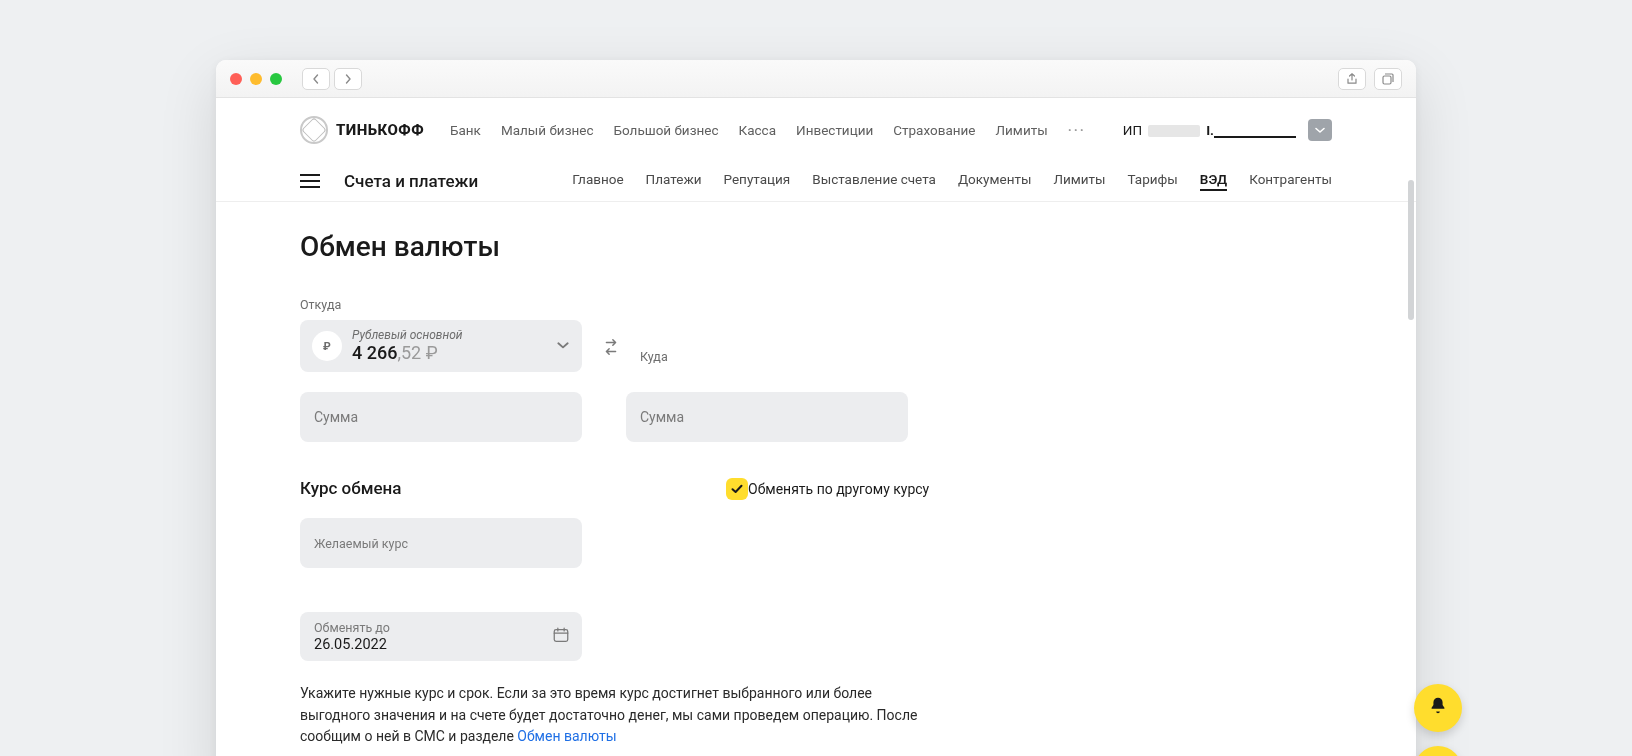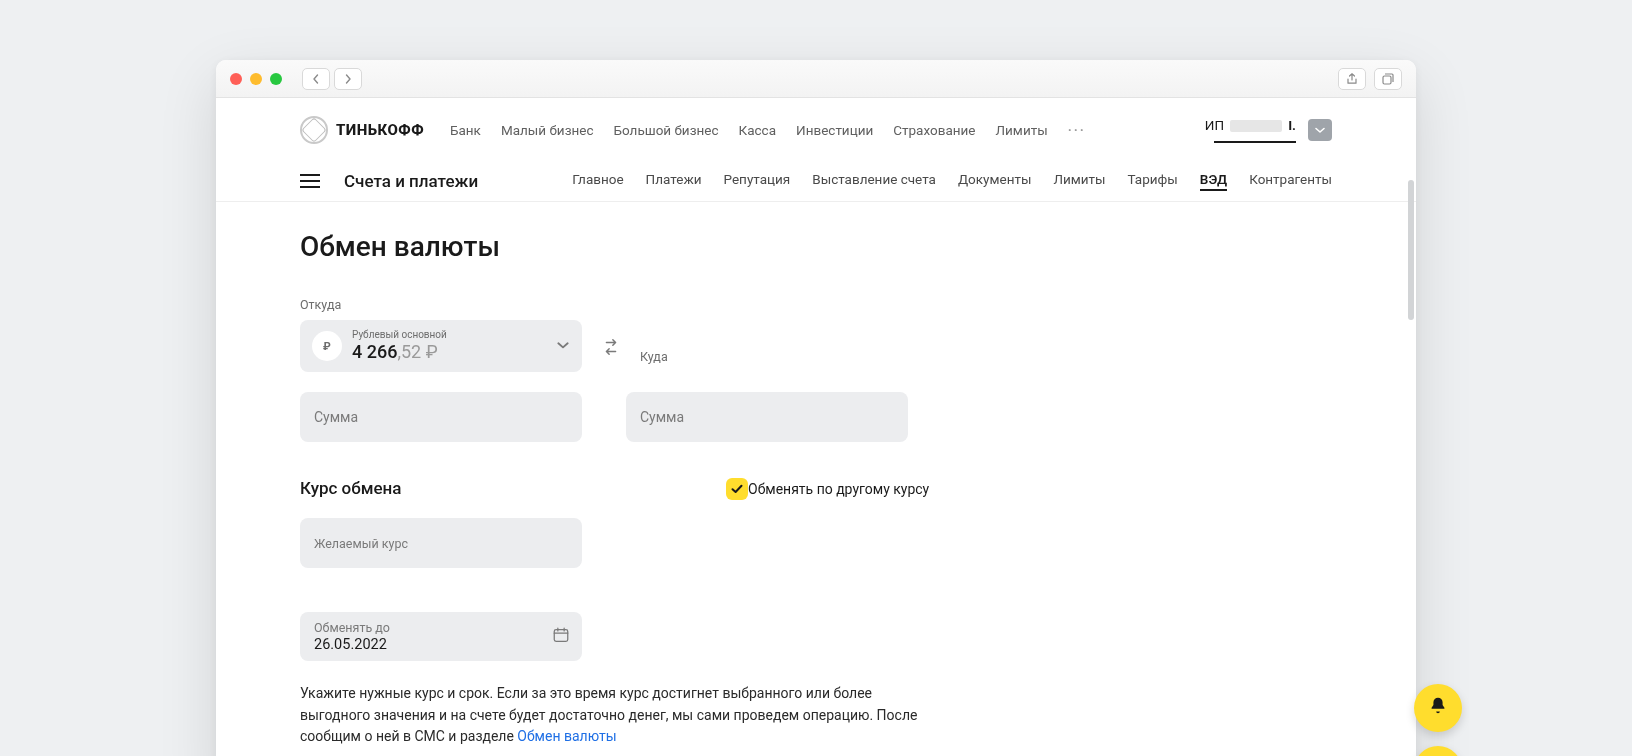--- a/index.html
+++ b/index.html
@@ -62,21 +62,21 @@
   }
   .brand-logo::before {
     content:""; width:16px; height:16px; border:1px solid #bdbdbd; border-radius:3px;
     transform: rotate(45deg); position:absolute;
   }
   .brand-name { font-weight: 800; letter-spacing: .03em; color:#1a1a1a; font-size: 15px; }
   .gnav { display:flex; gap: 20px; font-size: 13.5px; }
   .gnav span { color:#606060; cursor:pointer; }
   .gnav .more { letter-spacing: 2px; font-weight: 700; color:#9a9a9a; }
   .gnav-right { margin-left:auto; display:flex; align-items:center; gap:12px; }
-  .acct-wrap { display:flex; flex-direction:column; align-items:flex-end; }
+  .acct-wrap { display:flex; flex-direction:row; align-items:flex-end; }
   .acct { color:#1a1a1a; font-size: 13.5px; display:flex; align-items:center; gap:6px; }
   .acct .redact { display:inline-block; width:52px; height:12px; background:#e6e6e6; border-radius:2px; position:relative; top:1px; }
   .acct .dotend { font-weight:700; color:#1a1a1a; }
   .acct-underline { width: 82px; height: 2px; background:#1a1a1a; margin-top: 8px; }
   .profile-btn {
     width: 24px; height: 22px; background:#9fa4aa; border-radius:4px;
     display:flex;align-items:center;justify-content:center;color:#fff;
   }
 
   
@@ -103,21 +103,21 @@
   .acct-select {
     background:#ecedef; border-radius:8px; height:52px;
     display:flex; align-items:center; padding: 0 12px; gap:10px; cursor:pointer;
   }
   .acct-icon {
     width:30px; height:30px; border-radius:50%; background:#fff;
     display:flex;align-items:center;justify-content:center;
     font-size:11px; font-weight:700; color:#6d6d6d;
   }
   .acct-text { display:flex; flex-direction:column; line-height:1.2; flex:1; }
-  .acct-name { font-size:10px; color:#6d6d6d; }
+  .acct-name { font-size:12px; color:#6d6d6d;font-style:italic; }
   .acct-balance { font-size:18px; color:#1a1a1a; font-weight:500; }
   .acct-balance .frac { color:#9a9a9a; font-weight:400; }
   .chev { color:#7a7a7a; }
   .swap-btn {
     width:30px; height:30px; display:flex;align-items:center;justify-content:center;
     color:#7a7a7a; cursor:pointer; margin-bottom: 10px;
   }
 
   .amount-row { display:flex; gap:44px; margin-top:20px; }
   .amount-input {

